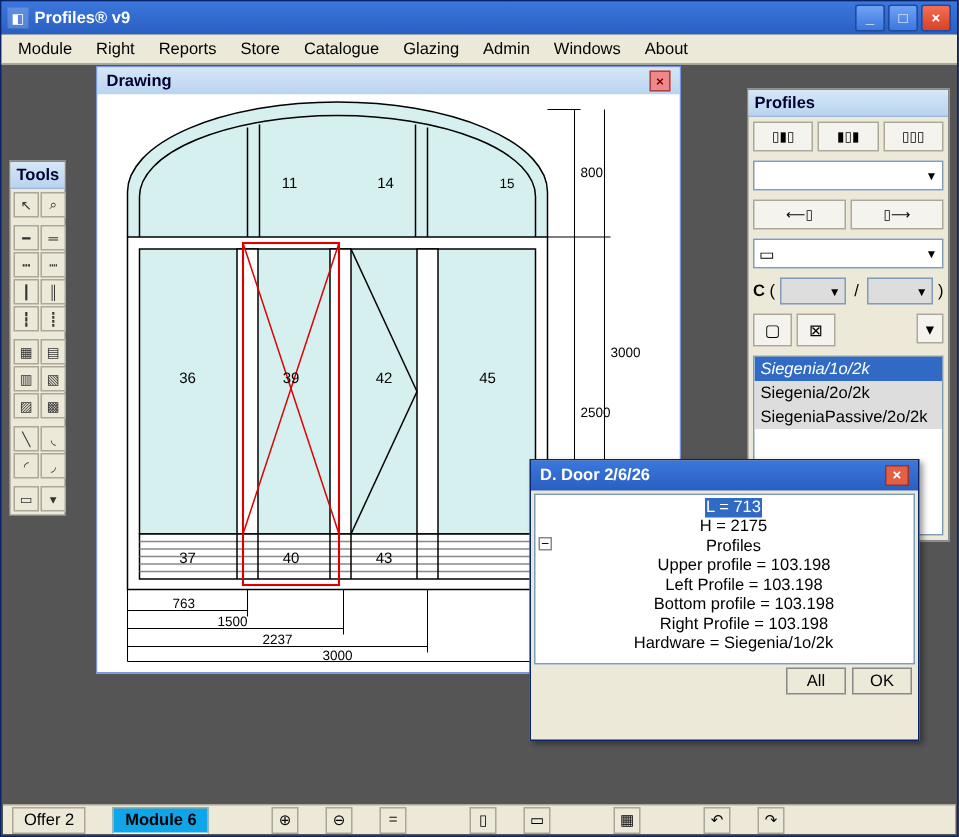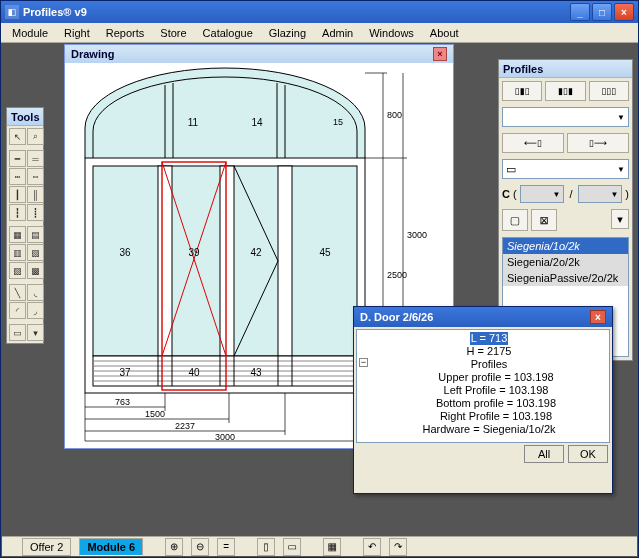--- a/index.html
+++ b/index.html
@@ -57,21 +57,21 @@
   .prop-title .sp{flex:1;}
   .prop-close { width:16px; height:14px; background:#e06048; border:1px solid #a03020; display:flex; align-items:center; justify-content:center; color:#fff; cursor:pointer; font-size:10px;}
   .prop-body { height:114px; margin:2px; border:1px solid #7f9db9; background:#fff; overflow:auto; padding:2px 2px 2px 14px; position:relative;}
   .prop-body .line { white-space:nowrap; color:#000; line-height:13px;text-align:center;}
   .prop-body .sel { background:#316ac5; color:#fff; display:inline-block; padding:0 1px;}
   .prop-body .exp { position:absolute; left:2px; width:9px; height:9px; border:1px solid #888; background:#fff; display:flex; align-items:center; justify-content:center; font-size:9px; line-height:7px; cursor:pointer; color:#000;}
   .prop-btns { display:flex; justify-content:flex-end; gap:4px; padding:0 4px 2px 0;}
   .prop-btn { width:40px; height:18px; border:1px solid #888; background:#ece9d8; cursor:pointer; display:flex; align-items:center; justify-content:center;}
 
   
-  .statusbar { position:absolute; left:1px; right:1px; bottom:1px; height:20px; background:#ece9d8; border-top:1px solid #aca899; display:flex; align-items:center; padding:0 20px; gap:8px;}
+  .statusbar { position:absolute; left:1px; right:1px; bottom:1px; height:20px; background:#ece9d8; border-top:1px solid #aca899; display:flex; align-items:center; padding:0 6px; gap:18px;}
   .status-tab { padding:2px 7px; border:1px solid #aca899; background:#ece9d8; cursor:pointer;}
   .status-tab.active { background:#0ea5e9; border-bottom:1px solid #fff; font-weight:bold;}
   .sb-sep { width:6px; }
   .sb-btn { width:18px; height:18px; border:1px solid #aca899; background:#ece9d8; display:flex; align-items:center; justify-content:center; cursor:pointer; font-size:10px;}
 
   .dim-text { font-size:9px; fill:#000; }
   .pane-text { font-size:10px; fill:#000; text-anchor:middle; dominant-baseline:middle;}
 </style>
 </head>
 <body>

